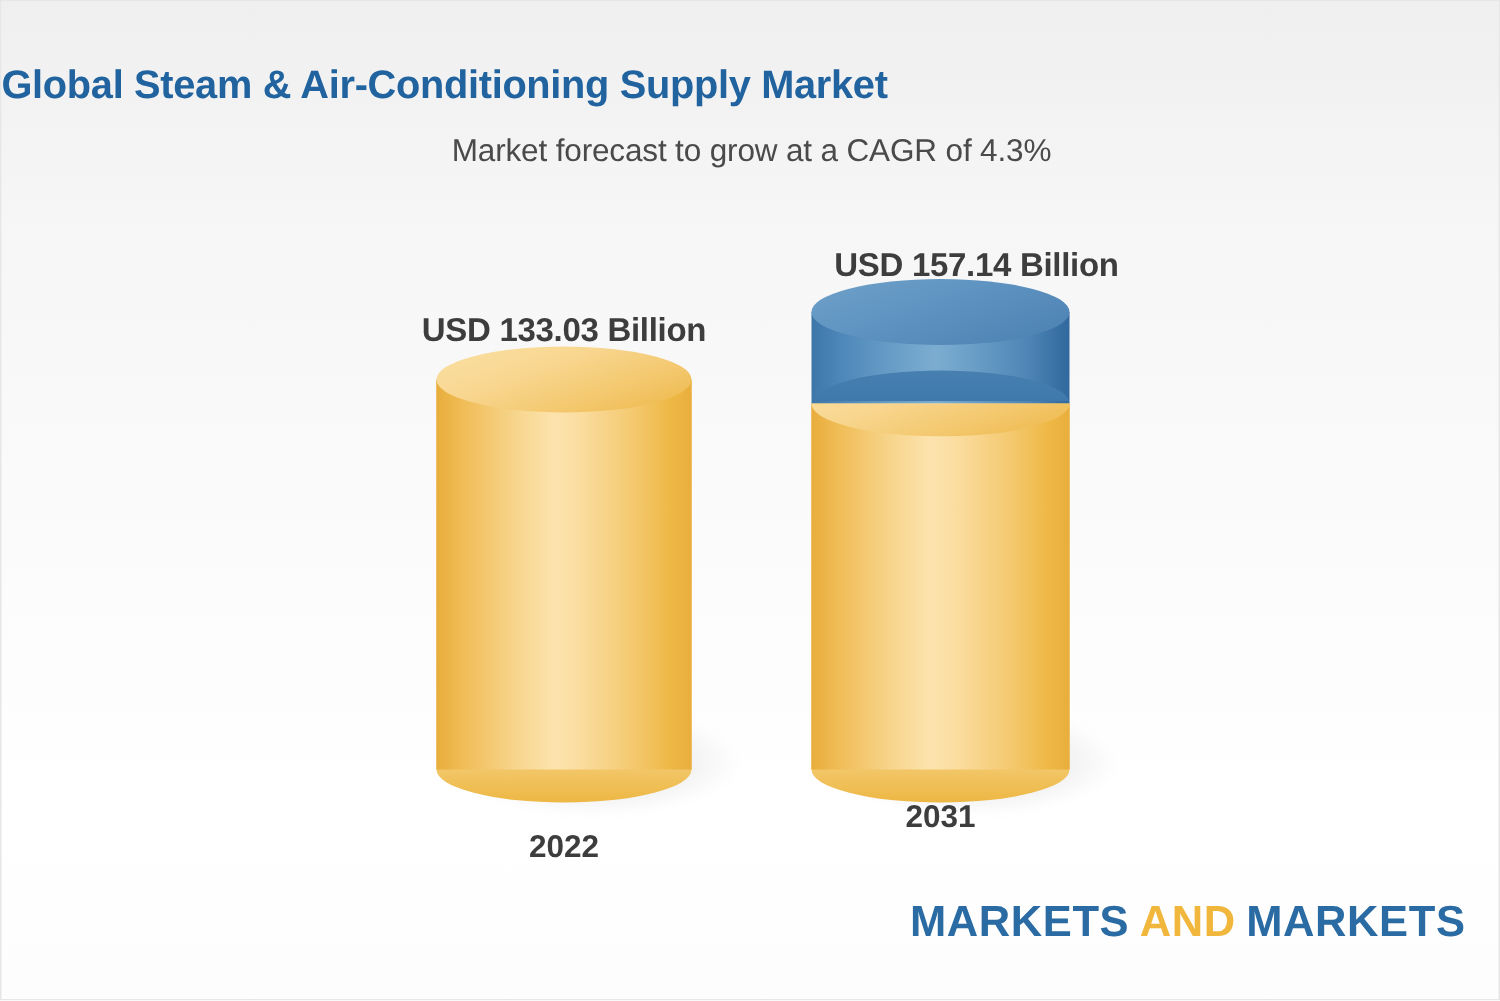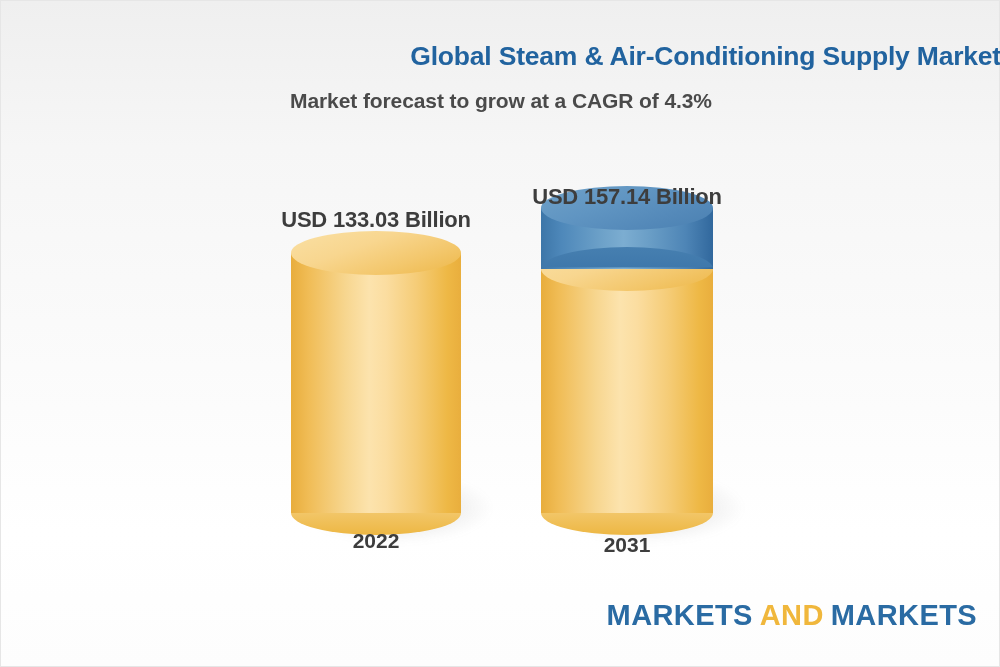--- a/index.html
+++ b/index.html
@@ -13,30 +13,30 @@
     position:relative;
     width:1000px;height:667px;
     background:linear-gradient(180deg,#efefef 0%,#f6f6f6 22%,#fbfbfb 55%,#ffffff 80%,#fdfdfd 100%);
     box-sizing:border-box;
     border:1px solid #e6e6e6;
   }
 
   
   #title{
     position:absolute;left:0;top:40px;width:1000px;
-    text-align:right;
+    text-align:left;
     font-size:26.5px;font-weight:bold;
     color:#21639f;
     letter-spacing:-0.2px;
     white-space:nowrap;
   }
   #subtitle{
     position:absolute;left:0;top:88px;width:1000px;
     text-align:center;
-    font-size:21px;font-weight:bold;
+    font-size:21px;font-weight:normal;
     color:#4a4a4a;
     letter-spacing:-0.1px;
     white-space:nowrap;
   }
 
   
   #plot{position:absolute;left:0;top:0;width:1000px;height:667px;}
 
   .bar-group{position:absolute;}
 
@@ -141,40 +141,40 @@
 
       <div class="body-yellow" style="left:290px;top:252px;width:170px;height:260px;"></div>
 
       <div class="base-round base-yellow" style="left:290px;top:490px;width:170px;height:44px;"></div>
       <div class="body-yellow" style="left:290px;top:252px;width:170px;height:260px;"></div>
 
       <div class="cap cap-yellow" style="left:290px;top:230px;width:170px;height:44px;"></div>
 
       <div class="value-label" style="left:268px;top:206px;width:214px;text-align:center;">USD 133.03 Billion</div>
 
-      <div class="cat-label" style="left:290px;top:528px;width:170px;">2022</div>
+      <div class="cat-label" style="left:290px;top:552px;width:170px;">2022</div>
     </div>
 
     <div class="bar-group">
 
       <div class="cyl-shadow" style="left:552px;top:472px;width:190px;height:70px;"></div>
 
       <div class="body-yellow" style="left:540px;top:268px;width:172px;height:244px;"></div>
       <div class="base-round base-yellow" style="left:540px;top:490px;width:172px;height:44px;"></div>
       <div class="body-yellow" style="left:540px;top:268px;width:172px;height:244px;"></div>
 
       <div class="body-blue" style="left:540px;top:207px;width:172px;height:61px;"></div>
 
       <div class="seam" style="left:540px;top:246px;width:172px;height:44px;
                   background:linear-gradient(180deg,#467fb0 0%,#3f78ab 46%,rgba(0,0,0,0) 47%);"></div>
       <div class="cap cap-yellow" style="left:540px;top:246px;width:172px;height:44px;clip-path:inset(50% 0 0 0);"></div>
 
       <div class="cap cap-blue" style="left:540px;top:185px;width:172px;height:44px;"></div>
 
-      <div class="value-label" style="left:518px;top:163px;width:216px;margin-top:20px;">USD 157.14 Billion</div>
+      <div class="value-label" style="left:542px;top:163px;width:216px;">USD 157.14 Billion</div>
 
       <div class="cat-label" style="left:540px;top:532px;width:172px;">2031</div>
     </div>
 
   </div>
 
 
   <div id="logo">
     <div id="logo-main"><span class="w-blue">MARKETS</span><span class="w-gold" style="margin:15px 7px;">AND</span><span class="w-blue">MARKETS</span></div>
   </div>

